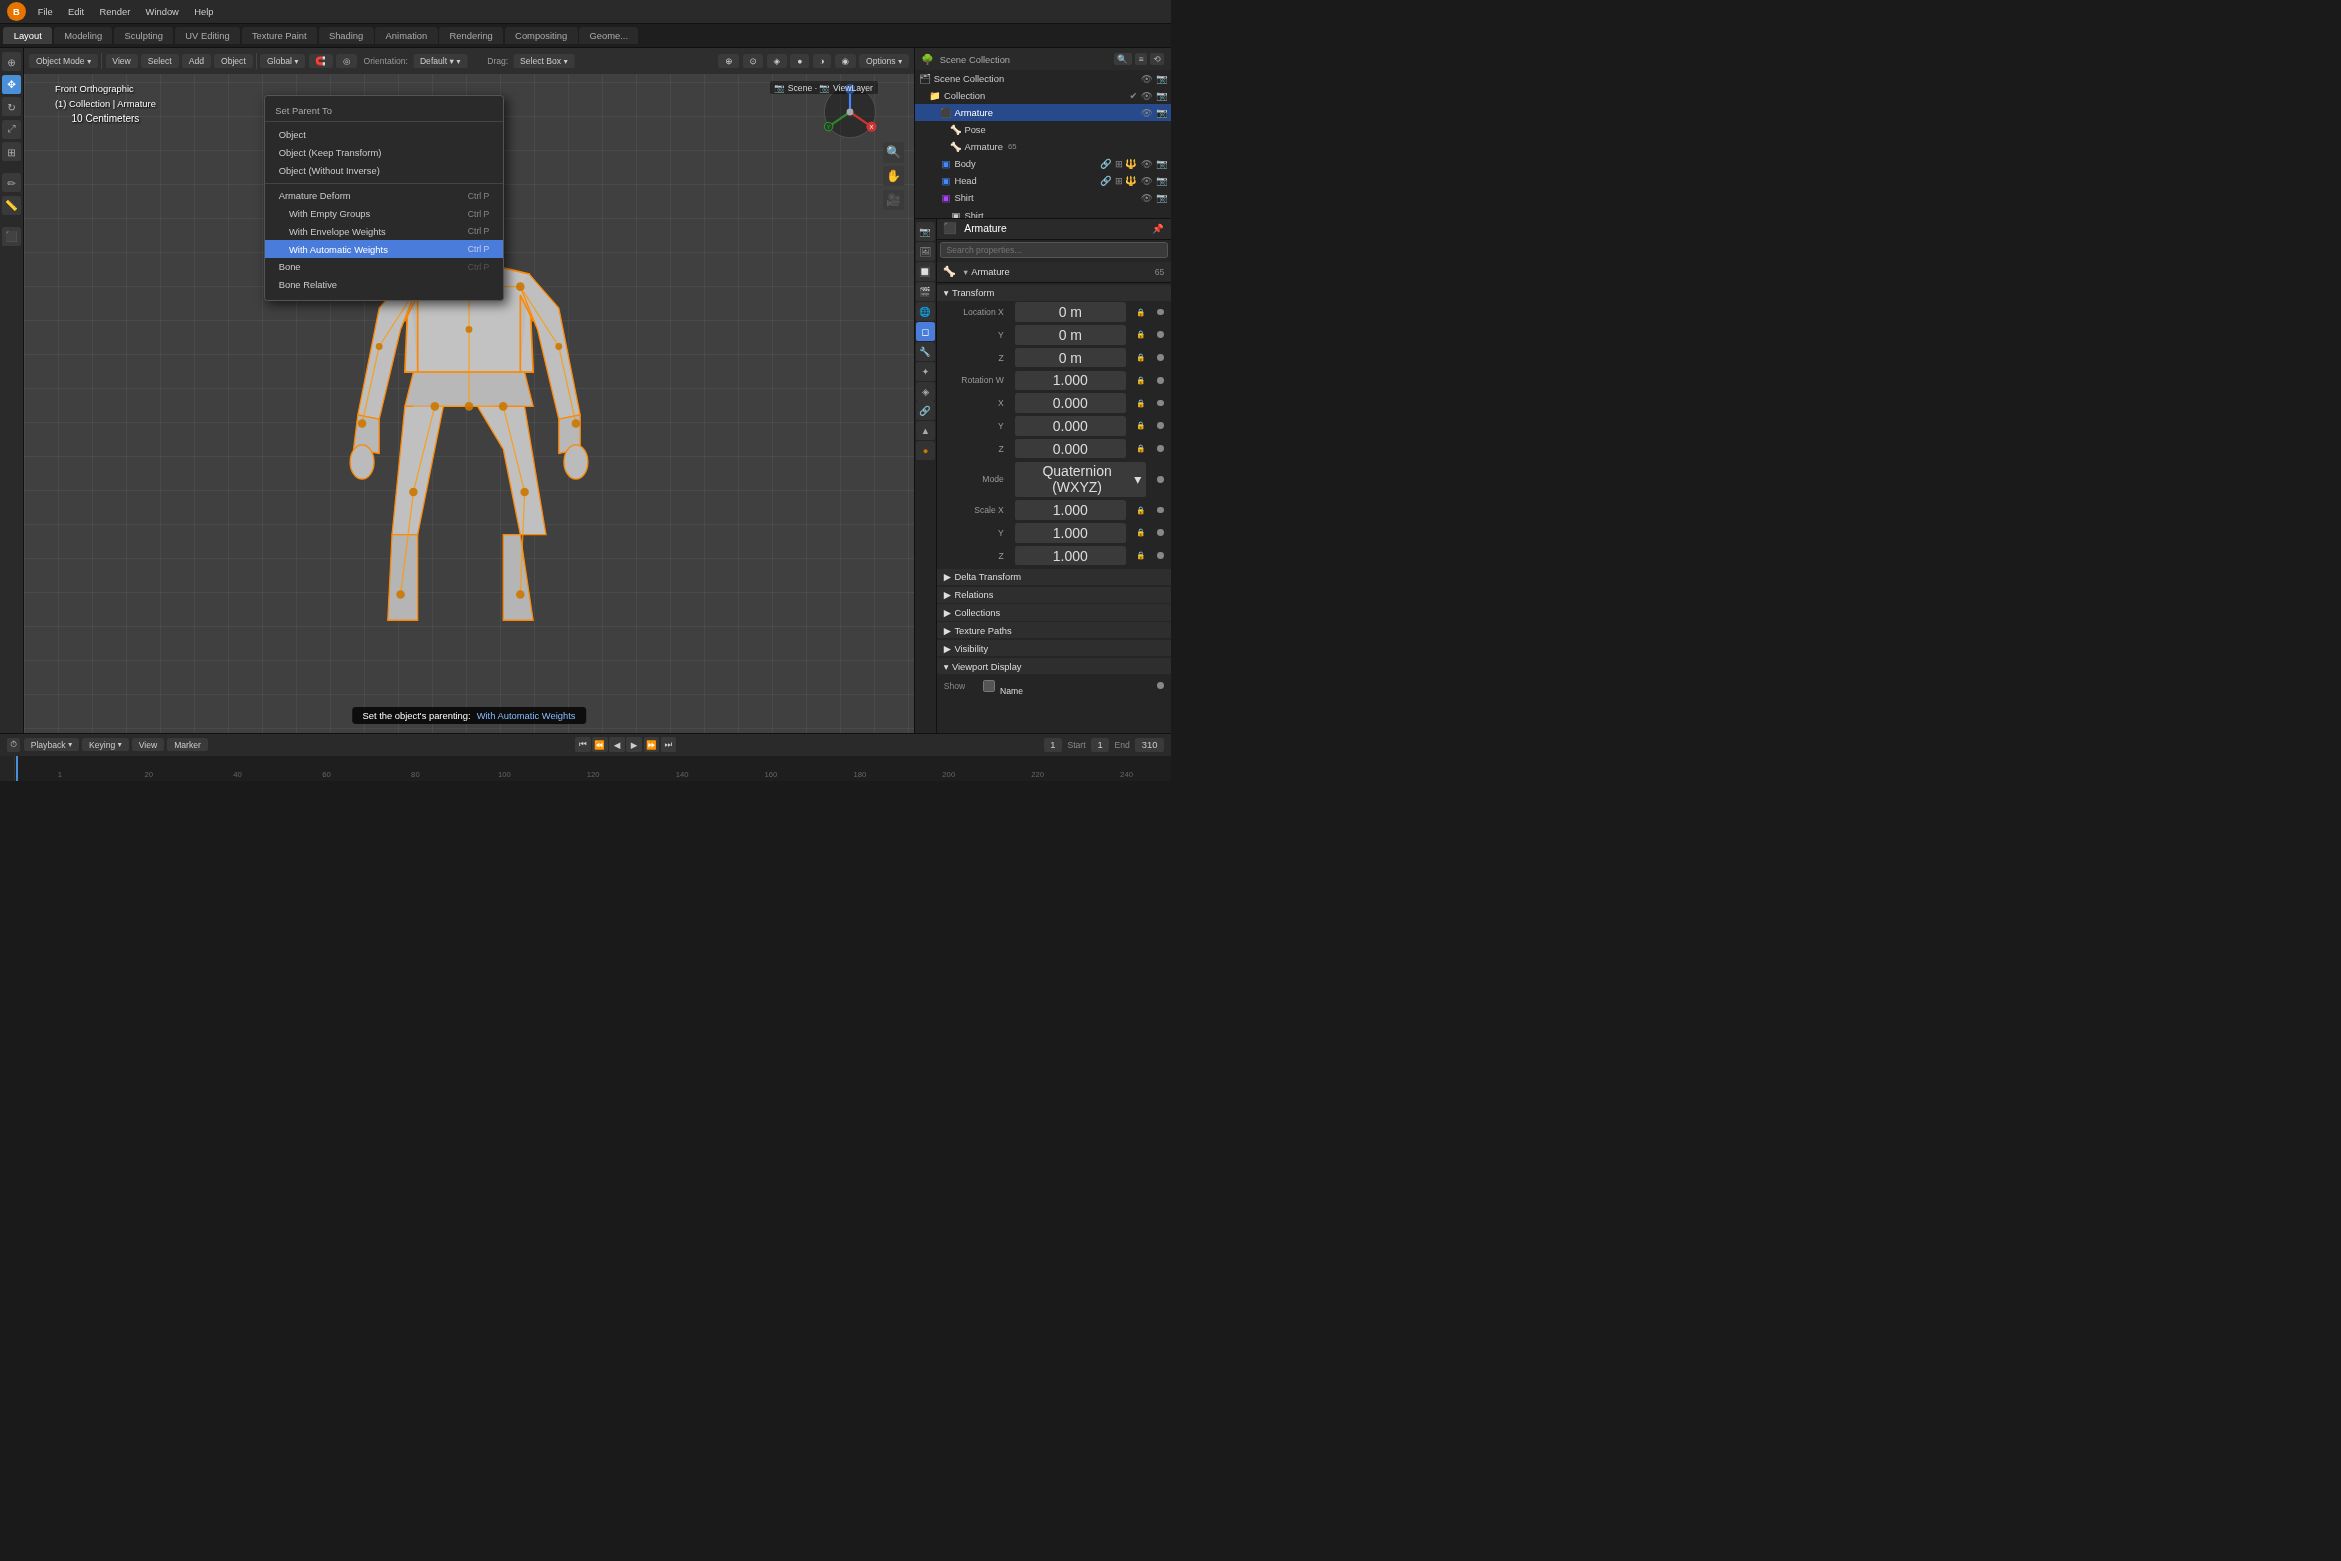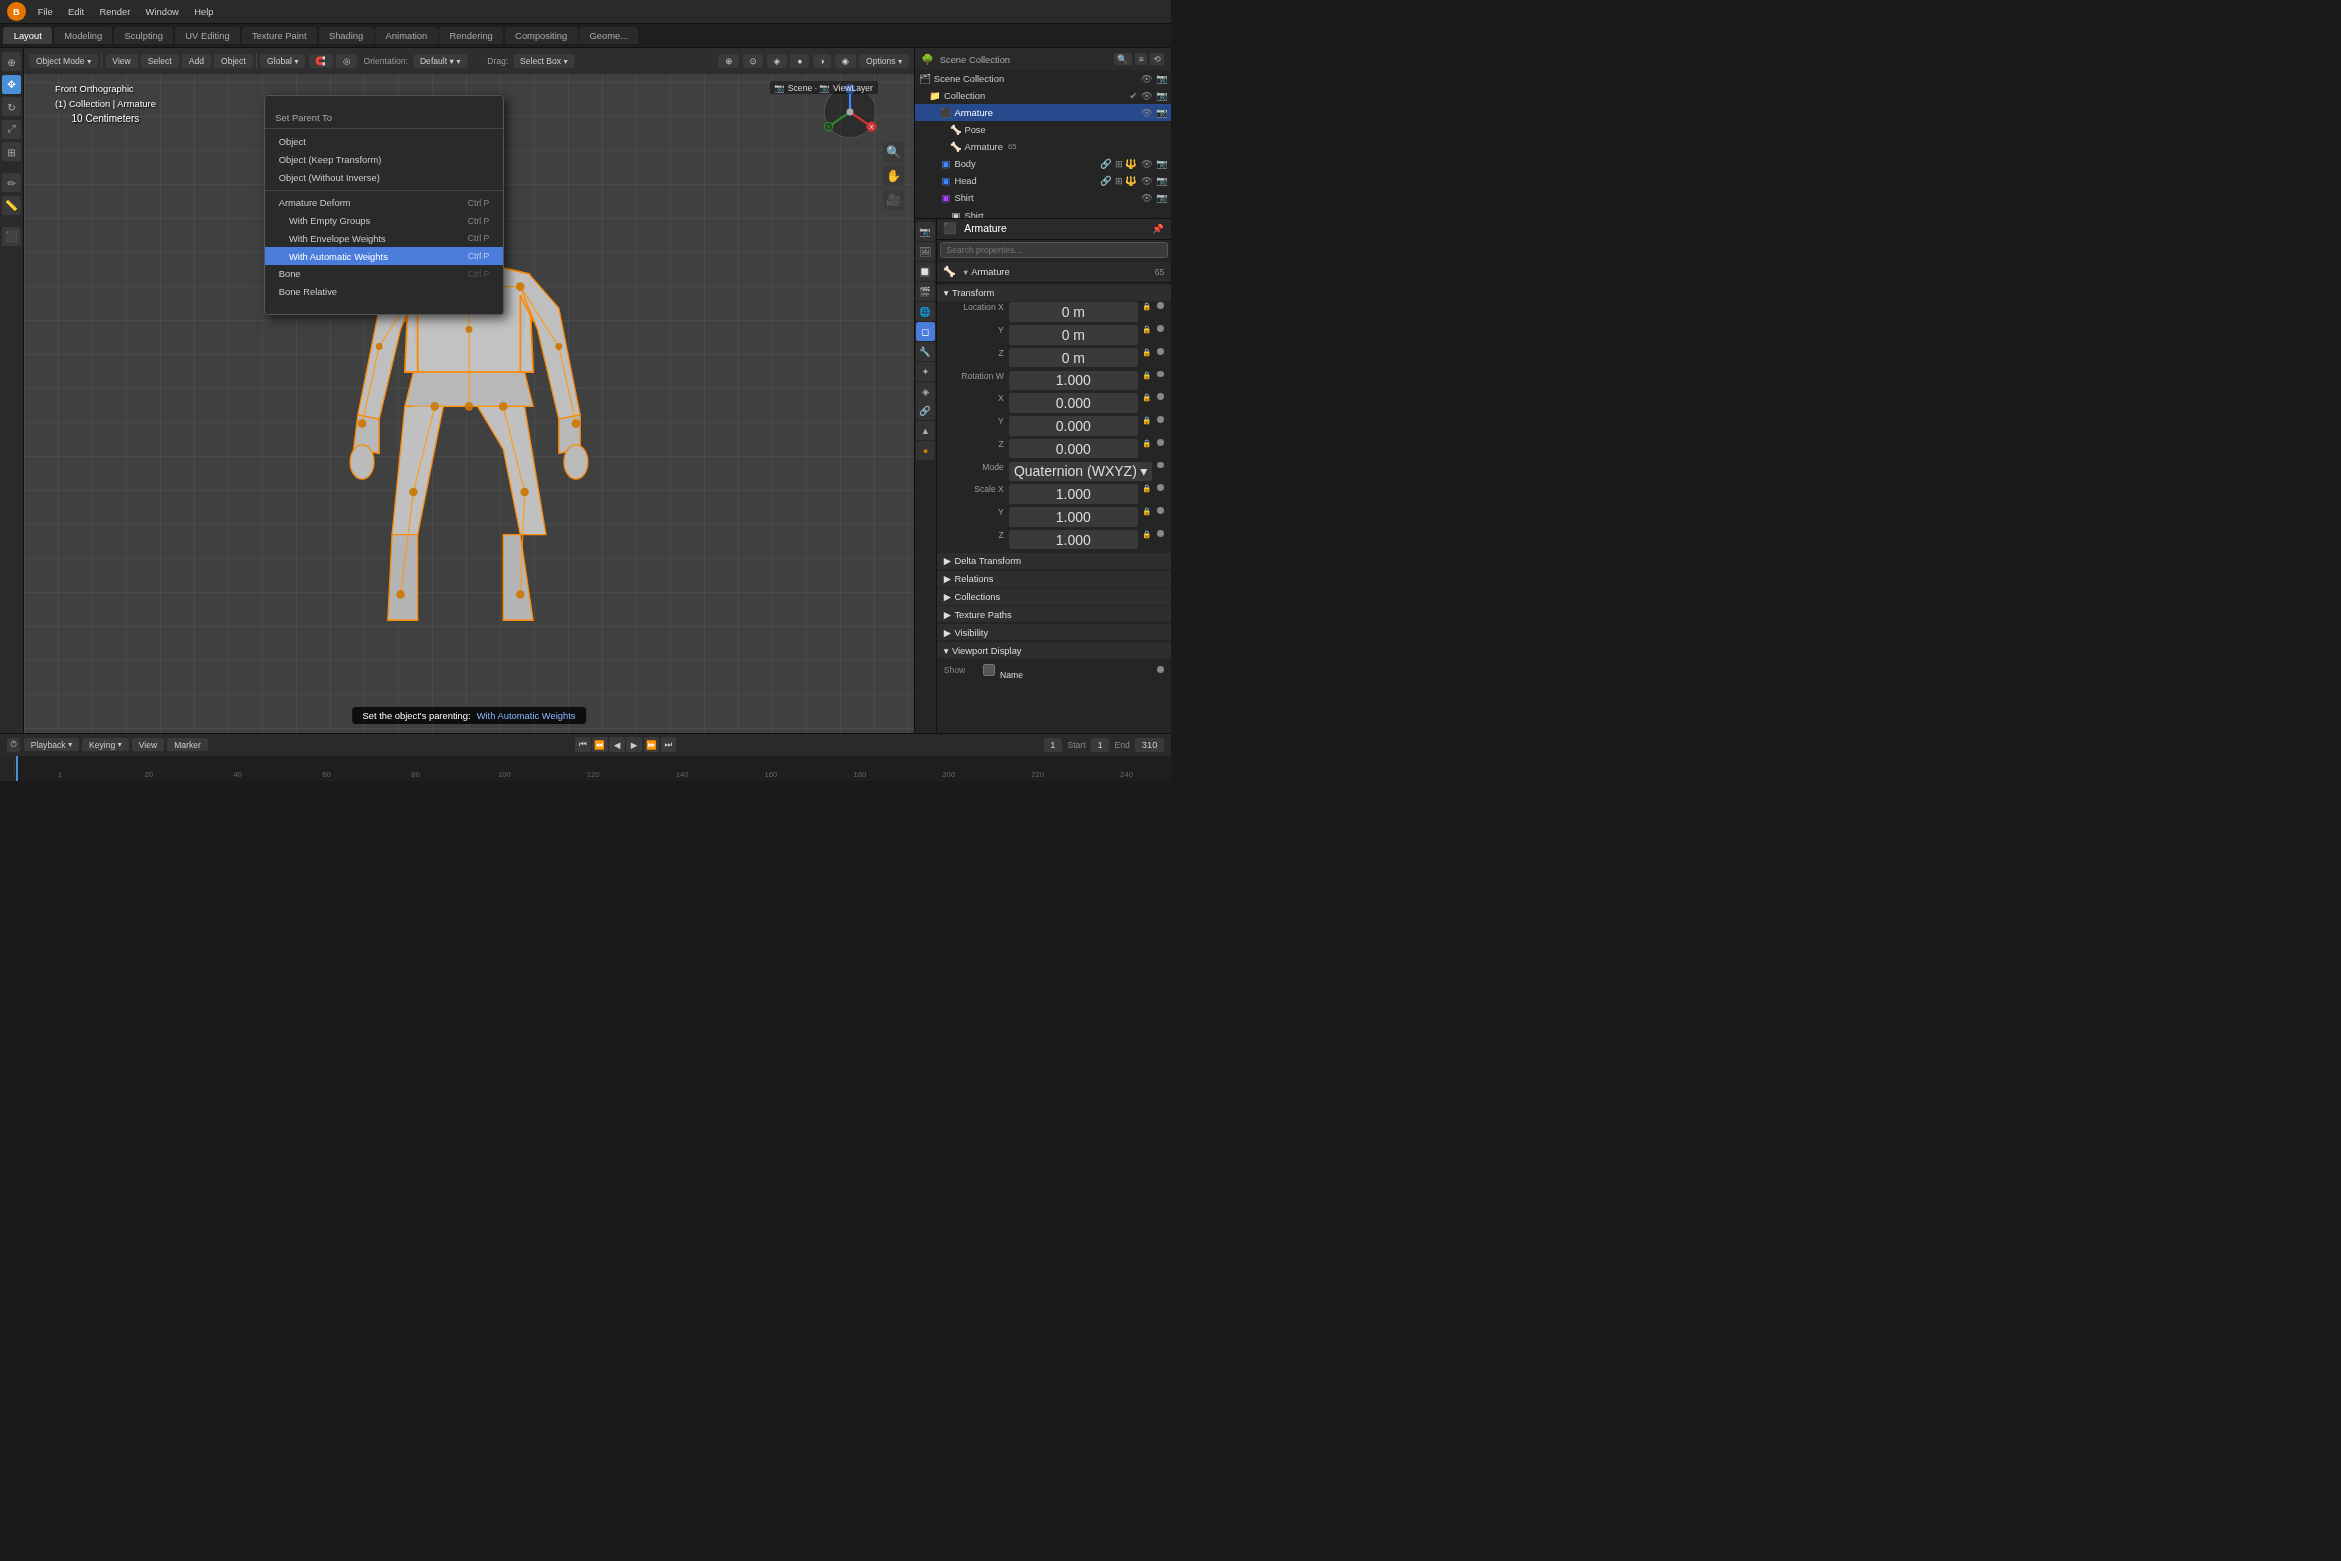--- a/index.html
+++ b/index.html
@@ -164,21 +164,21 @@
 
     
     .context-menu {
       position: absolute;
       top: 47px; left: 240px;
       width: 240px;
       background: #2a2a2a;
       border: 0.9px solid #555;
       border-radius: 3.4px;
       z-index: 50;
-      padding: 13px 0;
+      padding: 6px 0;
       box-shadow: 3.4px 3.4px 10.3px rgba(0,0,0,0.6);
     }
     .context-menu-title {
       padding: 3.4px 10.3px 5.1px;
       font-size: 9.4px;
       color: #aaa;
       border-bottom: 0.9px solid #444;
       margin-bottom: 3.4px;
     }
     .context-item {
@@ -281,23 +281,24 @@
     .prop-section-header {
       background: #2e2e2e;
       padding: 2.6px 6.8px;
       font-size: 9.4px;
       color: #ddd;
       cursor: pointer;
       display: flex; align-items: center; gap: 3.4px;
     }
     .prop-row {
       display: flex;
+      align-items: center;
       padding: 1.7px 6.8px;
       min-height: 19px;
-      gap: 5px;
+      gap: 11px;
     }
     .prop-label {
       color: #999;
       font-size: 8.6px;
       min-width: 60px;
       text-align: right;
     }
     .prop-value {
       flex: 1;
       background: #3a3a3a;

